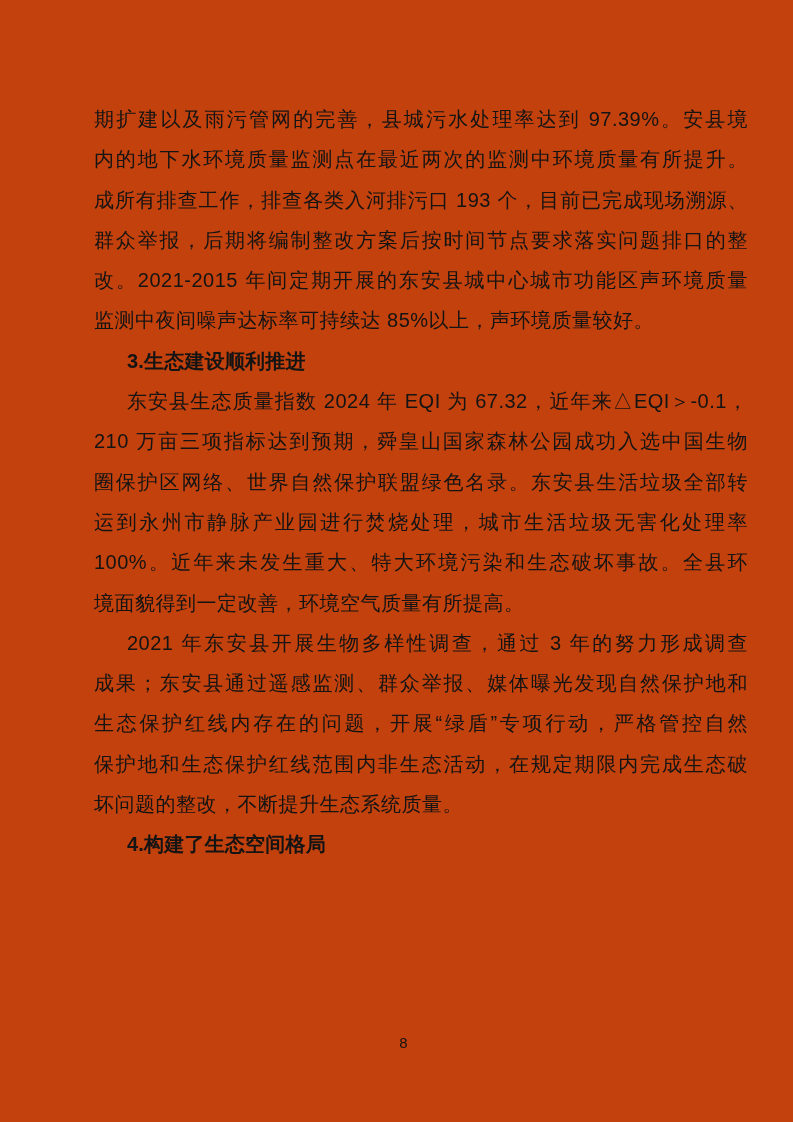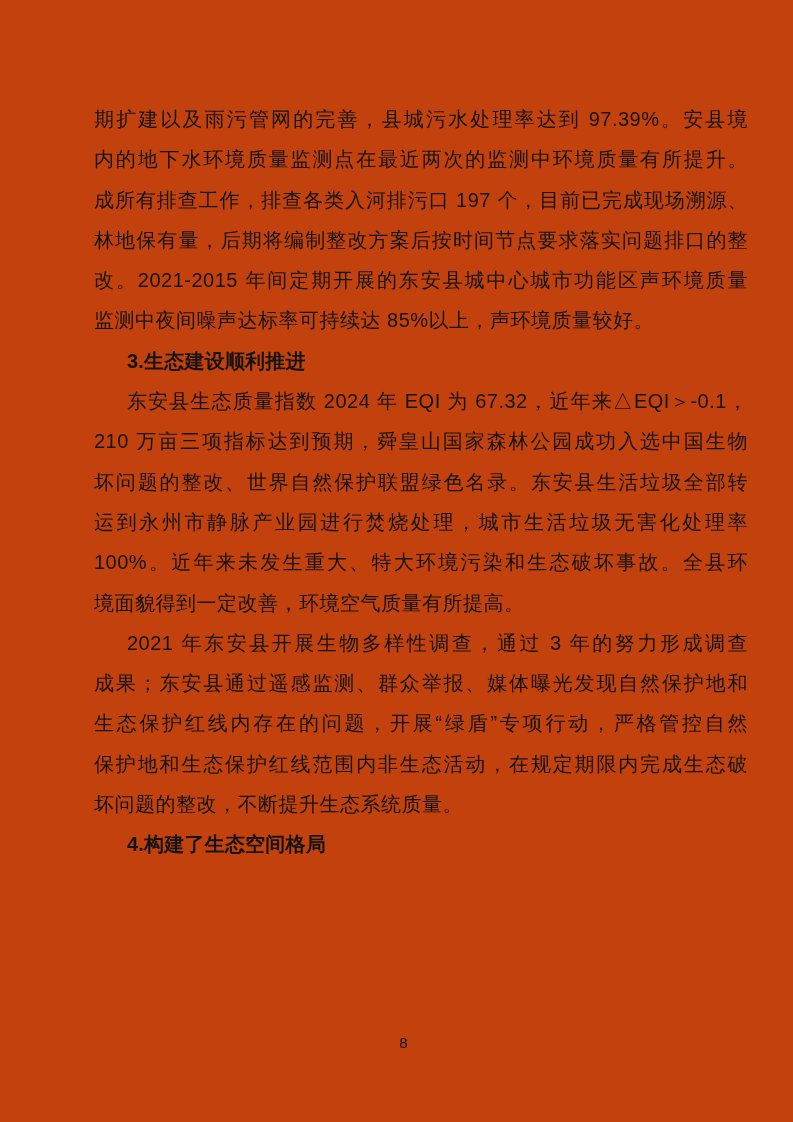--- a/index.html
+++ b/index.html
@@ -58,30 +58,30 @@
   }
 </style>
 </head>
 <body>
 
 <div class="page">
   <div class="content">
 
     <div class="line">期扩建以及雨污管网的完善，县城污水处理率达到 97.39%。安县境</div>
     <div class="line">内的地下水环境质量监测点在最近两次的监测中环境质量有所提升。</div>
-    <div class="line">成所有排查工作，排查各类入河排污口 197 个，目前已完成现场溯源、</div>
-    <div class="line">林地保有量，后期将编制整改方案后按时间节点要求落实问题排口的整</div>
+    <div class="line">成所有排查工作，排查各类入河排污口 193 个，目前已完成现场溯源、</div>
+    <div class="line">群众举报，后期将编制整改方案后按时间节点要求落实问题排口的整</div>
     <div class="line">改。2021-2015 年间定期开展的东安县城中心城市功能区声环境质量</div>
     <div class="line last">监测中夜间噪声达标率可持续达 85%以上，声环境质量较好。</div>
 
     <div class="line heading">3.生态建设顺利推进</div>
 
     <div class="line indent">东安县生态质量指数 2024 年 EQI 为 67.32，近年来△EQI＞-0.1，</div>
     <div class="line">210 万亩三项指标达到预期，舜皇山国家森林公园成功入选中国生物</div>
-    <div class="line">坏问题的整改、世界自然保护联盟绿色名录。东安县生活垃圾全部转</div>
+    <div class="line">圈保护区网络、世界自然保护联盟绿色名录。东安县生活垃圾全部转</div>
     <div class="line">运到永州市静脉产业园进行焚烧处理，城市生活垃圾无害化处理率</div>
     <div class="line">100%。近年来未发生重大、特大环境污染和生态破坏事故。全县环</div>
     <div class="line last">境面貌得到一定改善，环境空气质量有所提高。</div>
 
     <div class="line indent">2021 年东安县开展生物多样性调查，通过 3 年的努力形成调查</div>
     <div class="line">成果；东安县通过遥感监测、群众举报、媒体曝光发现自然保护地和</div>
     <div class="line">生态保护红线内存在的问题，开展“绿盾”专项行动，严格管控自然</div>
     <div class="line">保护地和生态保护红线范围内非生态活动，在规定期限内完成生态破</div>
     <div class="line last">坏问题的整改，不断提升生态系统质量。</div>
 

